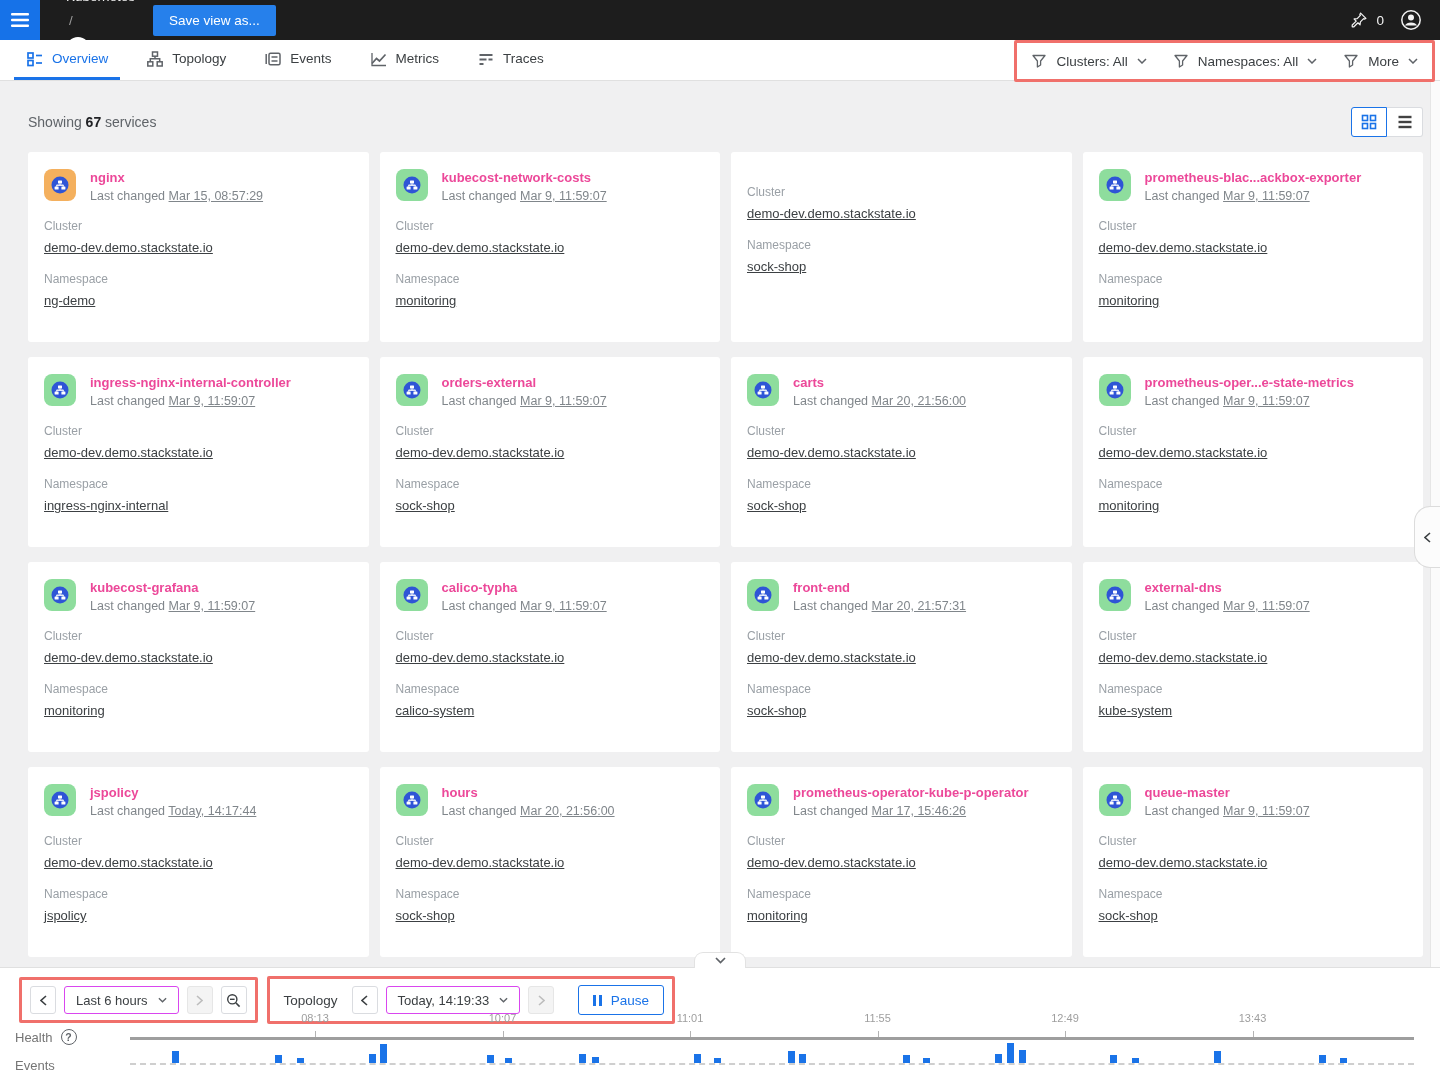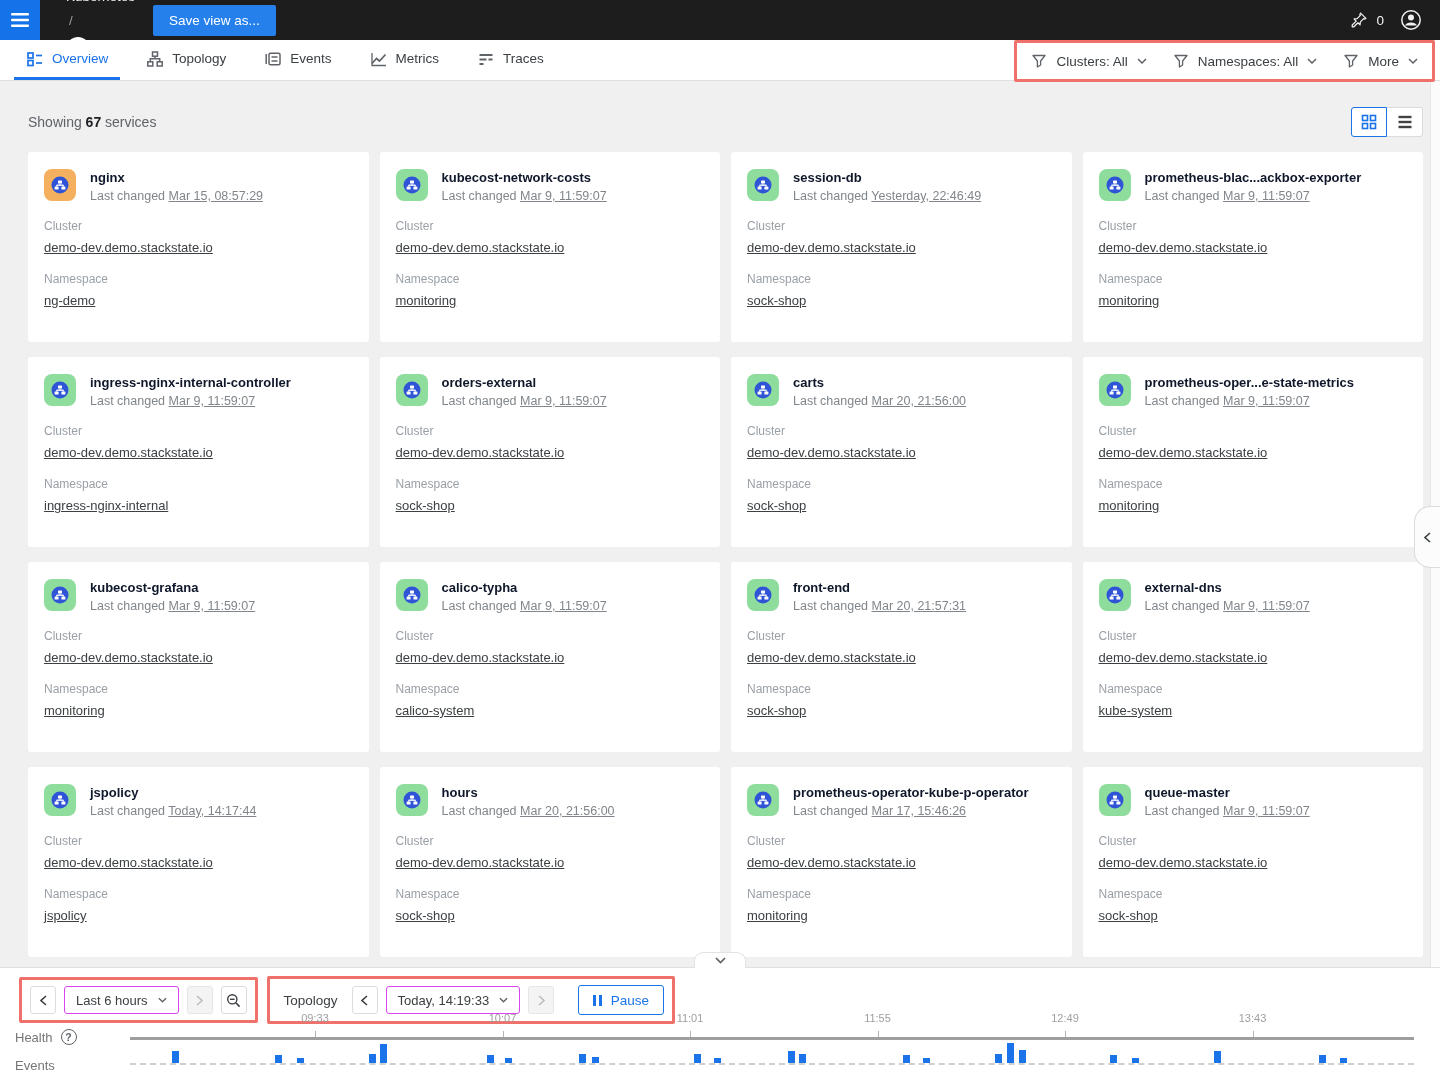--- a/index.html
+++ b/index.html
@@ -57,21 +57,21 @@
   
   .grid { position:absolute; top:71px; left:15px; right:30px;
           display:grid; grid-template-columns:repeat(4,1fr); gap:15px 11px; }
   .card { background:#fff; border-radius:3px; height:190px; padding:17px 16px;
           overflow:hidden; }
   .card-head { display:flex; gap:14px; margin-bottom:14px; }
   .svc-icon { width:32px; height:32px; border-radius:8px; display:flex;
               align-items:center; justify-content:center; flex:none; }
   .svc-icon.healthy { background:#8edd9d; }
   .svc-icon.deviating { background:#f4b05e; }
-  .svc-name { font-size:13px; font-weight:bold; color:#0f172a; padding-top:1px;
+  .svc-name { font-size:13px; font-weight:bold; color:#ec4899; padding-top:1px;
               white-space:nowrap; }
   .svc-changed { font-size:12.5px; color:#80868b; margin-top:4px; }
   .date-link { color:#80868b; text-decoration:underline; cursor:pointer; }
   .fld-label { font-size:12px; color:#9aa0a6; margin-top:16px; }
   .fld-val { display:inline-block; font-size:13px; color:#3c4043; text-decoration:underline;
              margin-top:7px; cursor:pointer; white-space:nowrap; }
 
   
   .right-strip { position:absolute; top:81px; right:0; width:10px; height:886px;
                  background:#fbfbfb; border-left:1px solid #e6e6e6; }
@@ -333,38 +333,20 @@
         </div>
       </div>
     </div>
     <div class="fld-label">Cluster</div>
     <a class="fld-val c-link">demo-dev.demo.stackstate.io</a>
     <div class="fld-label">Namespace</div>
     <a class="fld-val n-link">monitoring</a>
   </div>
 
   <div class="card">
-    <div class="card-head">
-      <div class="svc-icon healthy">
-        <svg width="18" height="18" viewBox="0 0 18 18">
-          <circle cx="9" cy="9" r="8.5" fill="#2f55d6"></circle>
-          <rect x="7" y="4.4" width="4" height="3" rx="0.5" fill="#fff"></rect>
-          <rect x="3.6" y="10.6" width="4" height="3" rx="0.5" fill="#fff"></rect>
-          <rect x="10.4" y="10.6" width="4" height="3" rx="0.5" fill="#fff"></rect>
-          <path d="M9 7.4v1.8M5.6 10.6V9.2h6.8v1.4M5.6 9.2h6.8" fill="none" stroke="#fff" stroke-width="0.9"></path>
-        </svg>
-      </div>
-      <div>
-        <div class="svc-name">session-db</div>
-        <div class="svc-changed">
-          <span>Last changed</span>
-          <span class="date-link"> Yesterday, 22:46:49</span>
-        </div>
-      </div>
-    </div>
     <div class="fld-label">Cluster</div>
     <a class="fld-val c-link">demo-dev.demo.stackstate.io</a>
     <div class="fld-label">Namespace</div>
     <a class="fld-val n-link">sock-shop</a>
   </div>
 
   <div class="card">
     <div class="card-head">
       <div class="svc-icon healthy">
         <svg width="18" height="18" viewBox="0 0 18 18">
@@ -766,21 +748,21 @@
   </div>
   <div class="row-lab" style="top:90px">
     <span>Events</span>
   </div>
 
   <div class="health-line"></div>
   <div class="events-line"></div>
 
   <div class="axis" id="axis">
 
-  <div class="tick-lab" style="left: 185px;">09:33</div>
+  <div class="tick-lab" style="left: 185px;">08:13</div>
       <div class="tick-mark" style="left: 185px;"></div>
       <div class="tick-lab" style="left: 372.5px;">10:07</div>
       <div class="tick-mark" style="left: 372.5px;"></div>
       <div class="tick-lab" style="left: 560px;">11:01</div>
       <div class="tick-mark" style="left: 560px;"></div>
       <div class="tick-lab" style="left: 747.5px;">11:55</div>
       <div class="tick-mark" style="left: 747.5px;"></div>
       <div class="tick-lab" style="left: 935px;">12:49</div>
       <div class="tick-mark" style="left: 935px;"></div>
       <div class="tick-lab" style="left: 1122.5px;">13:43</div>

